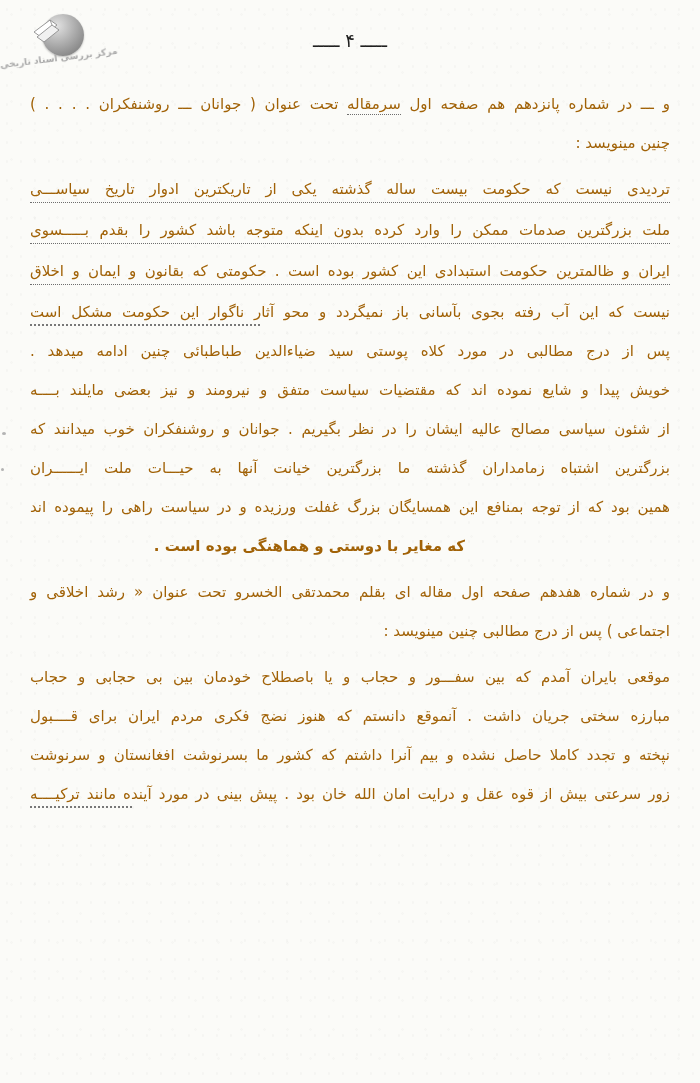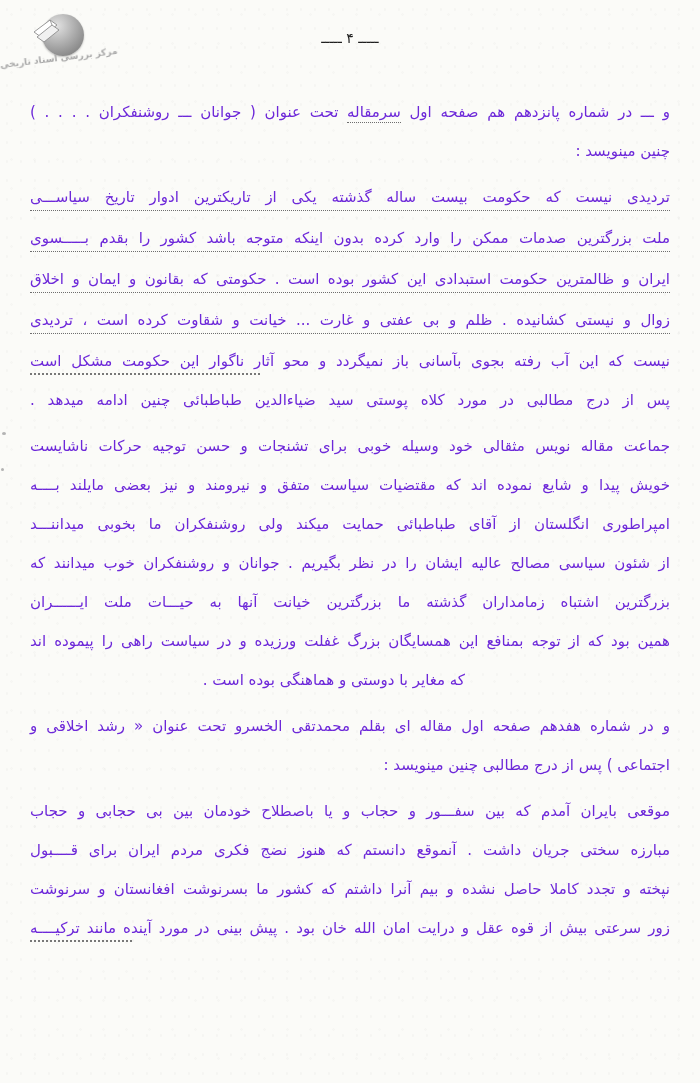--- a/index.html
+++ b/index.html
@@ -19,29 +19,29 @@
     box-shadow:0 1px 2px rgba(0,0,0,0.25);
   }
   .book{position:absolute;left:-10px;top:2px;}
   .logo-caption{
     margin-top:1px;font-size:9px;font-weight:bold;color:#a9a9a9;
     transform:rotate(-7deg);transform-origin:left center;white-space:nowrap;
     filter:blur(0.35px);direction:rtl;
   }
   .pagenum{
     position:absolute;top:30px;left:0;width:100%;text-align:center;
-    font-size:14px;color:#1f1f1f;letter-spacing:1px;filter:blur(0.3px);direction:rtl;
+    font-size:18px;color:#1f1f1f;letter-spacing:1px;filter:blur(0.3px);direction:rtl;
   }
   .doc{
-    position:absolute;top:100px;right:30px;left:30px;direction:rtl;
-    font-size:15px;line-height:24px;color:#6d28d9;filter:blur(0.22px);
+    position:absolute;top:92px;right:30px;left:30px;direction:rtl;
+    font-size:15px;line-height:24px;color:#a16207;filter:blur(0.22px);
   }
   .line{position:relative;margin-bottom:15px;text-align:justify;text-align-last:justify;}
   .line.short{text-align:left;text-align-last:right;}
-  .line.indent{text-align:right;text-align-last:right;margin-right:205px;margin-left:115px;}
+  .line.indent{text-align:right;text-align-last:right;margin-right:205px;margin-left:115px;font-weight:bold;}
   .line.gap-md{margin-top:22px;}
   .line.gap-lg{margin-top:15px;}
   .u-full{border-bottom:1px dotted #6e6e6e;padding-bottom:1px;}
   .useg{border-bottom:1px dotted #6e6e6e;padding-bottom:1px;}
   .ustrip{position:absolute;left:0;bottom:-2px;height:0;border-bottom:2px dotted #787878;}
   .speck{position:absolute;background:#b3b3b3;border-radius:50%;}
   .speck.s1{left:2px;top:432px;width:4px;height:3px;}
   .speck.s2{left:1px;top:468px;width:3px;height:3px;}
 </style>
 </head>
@@ -59,26 +59,23 @@
 </div>
 
 <div class="pagenum">ـــــ ۴ ـــــ</div>
 
 <div class="doc">
     <div class="line"><span>و ـــ در شماره پانزدهم هم صفحه اول </span><span class="useg">سرمقاله</span><span> تحت عنوان ( جوانان ـــ روشنفکران . . . . )</span></div>
     <div class="line short">چنین مینویسد :</div>
     <div class="line gap-md u-full">تردیدی نیست که حکومت بیست ساله گذشته یکی از تاریکترین ادوار تاریخ سیاســـی</div>
     <div class="line u-full">ملت بزرگترین صدمات ممکن را وارد کرده بدون اینکه متوجه باشد کشور را بقدم بـــــسوی</div>
     <div class="line u-full">ایران و ظالمترین حکومت استبدادی این کشور بوده است . حکومتی که بقانون و ایمان و اخلاق</div>
-    <div class="line u-full">زوال و نیستی کشانیده . ظلم و بی عفتی و غارت ... خیانت و شقاوت کرده است ، تردیدی</div>
     <div class="line">نیست که این آب رفته بجوی بآسانی باز نمیگردد و محو آثار ناگوار این حکومت مشکل است<span class="ustrip" style="width: 36%;"></span></div>
     <div class="line">پس از درج مطالبی در مورد کلاه پوستی سید ضیاءالدین طباطبائی چنین ادامه میدهد .</div>
-    <div class="line gap-md">جماعت مقاله نویس مثقالی خود وسیله خوبی برای تشنجات و حسن توجیه حرکات ناشایست</div>
     <div class="line">خویش پیدا و شایع نموده اند که مقتضیات سیاست متفق و نیرومند و نیز بعضی مایلند بــــه</div>
-    <div class="line">امپراطوری انگلستان از آقای طباطبائی حمایت میکند ولی روشنفکران ما بخوبی میداننـــد</div>
     <div class="line">از شئون سیاسی مصالح عالیه ایشان را در نظر بگیریم . جوانان و روشنفکران خوب میدانند که</div>
     <div class="line">بزرگترین اشتباه زمامداران گذشته ما بزرگترین خیانت آنها به حیـــات ملت ایــــــران</div>
     <div class="line">همین بود که از توجه بمنافع این همسایگان بزرگ غفلت ورزیده و در سیاست راهی را پیموده اند</div>
     <div class="line indent">که مغایر با دوستی و هماهنگی بوده است .</div>
     <div class="line gap-md">و در شماره هفدهم صفحه اول مقاله ای بقلم محمدتقی الخسرو تحت عنوان « رشد اخلاقی و</div>
     <div class="line short">اجتماعی ) پس از درج مطالبی چنین مینویسد :</div>
     <div class="line gap-md">موقعی بایران آمدم که بین سفـــور و حجاب و یا باصطلاح خودمان بین بی حجابی و حجاب</div>
     <div class="line">مبارزه سختی جریان داشت . آنموقع دانستم که هنوز نضج فکری مردم ایران برای قــــبول</div>
     <div class="line">نپخته و تجدد کاملا حاصل نشده و بیم آنرا داشتم که کشور ما بسرنوشت افغانستان و سرنوشت</div>
     <div class="line gap-lg">زور سرعتی بیش از قوه عقل و درایت امان الله خان بود . پیش بینی در مورد آینده مانند ترکیــــه<span class="ustrip" style="width: 16%;"></span></div>

